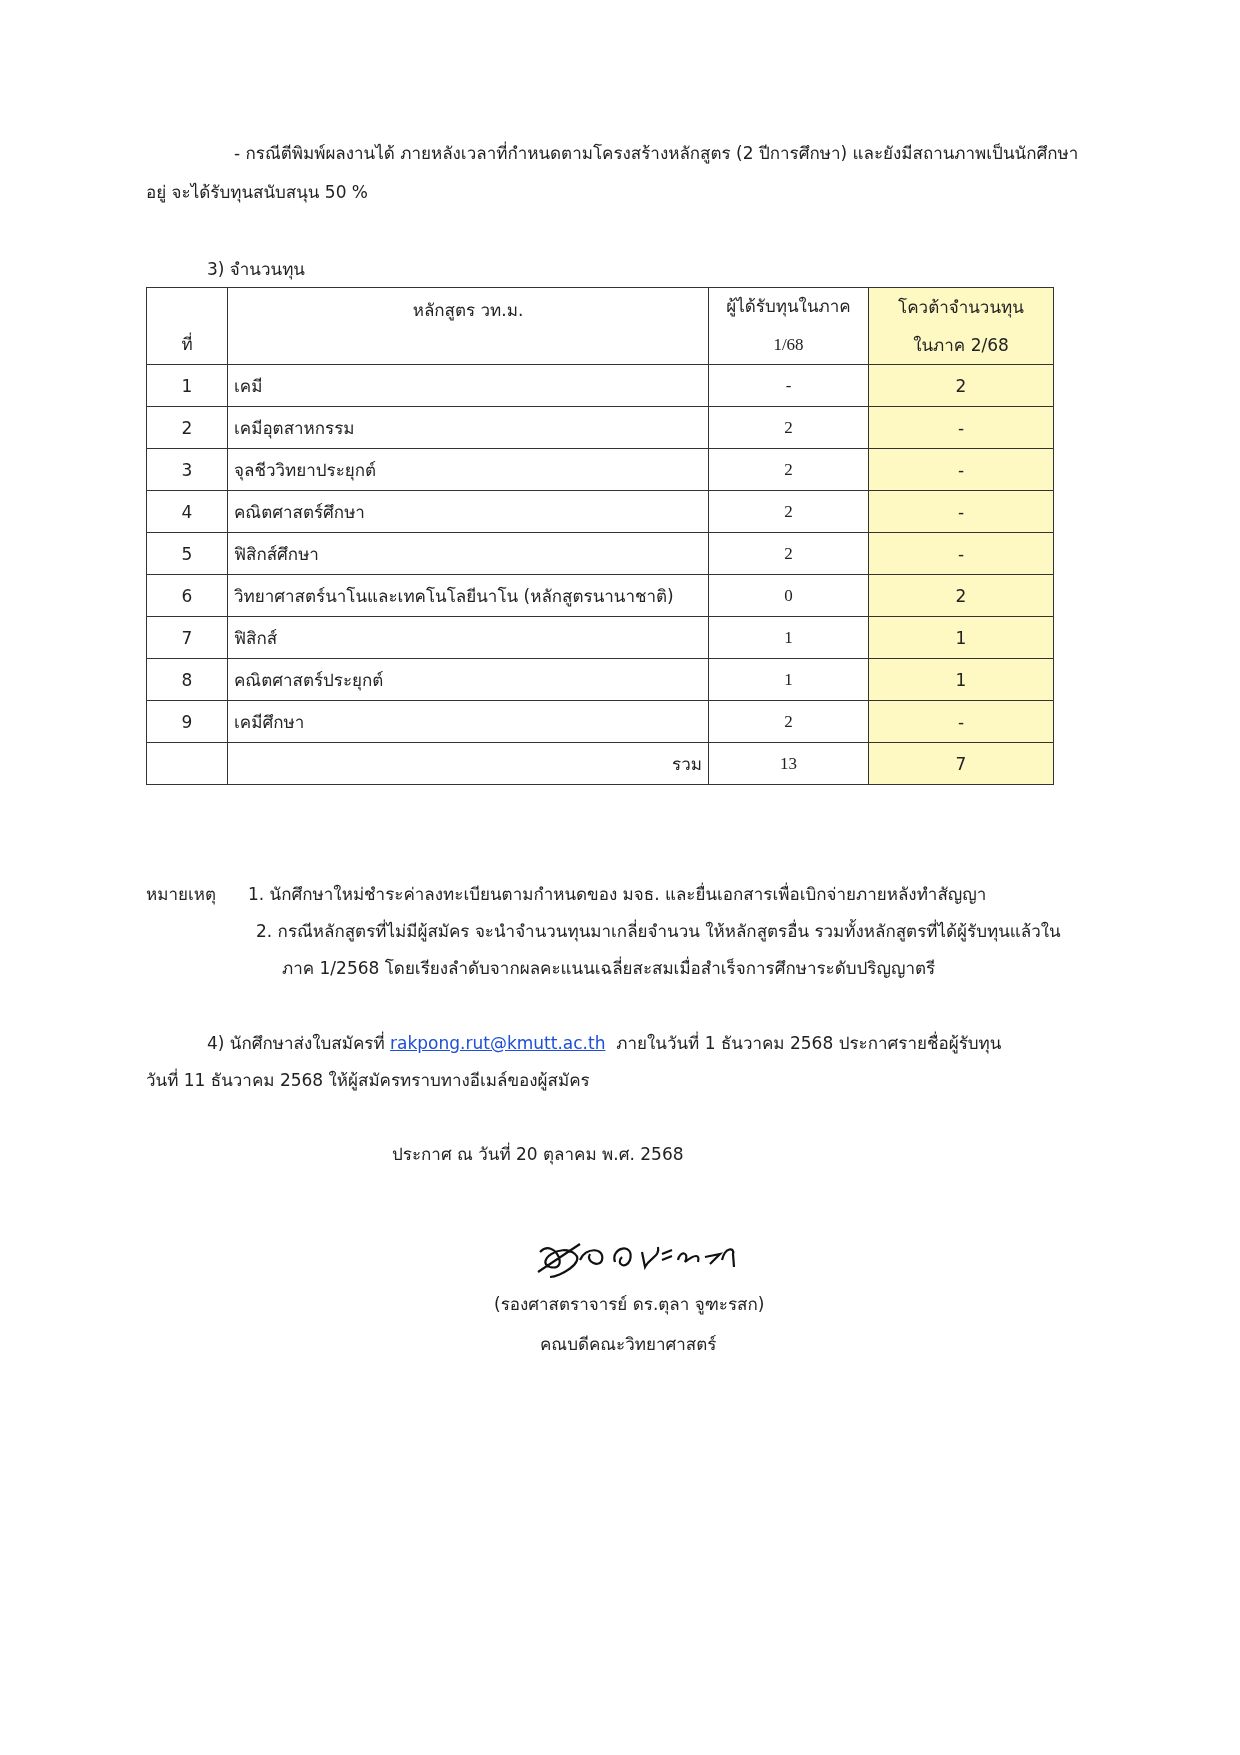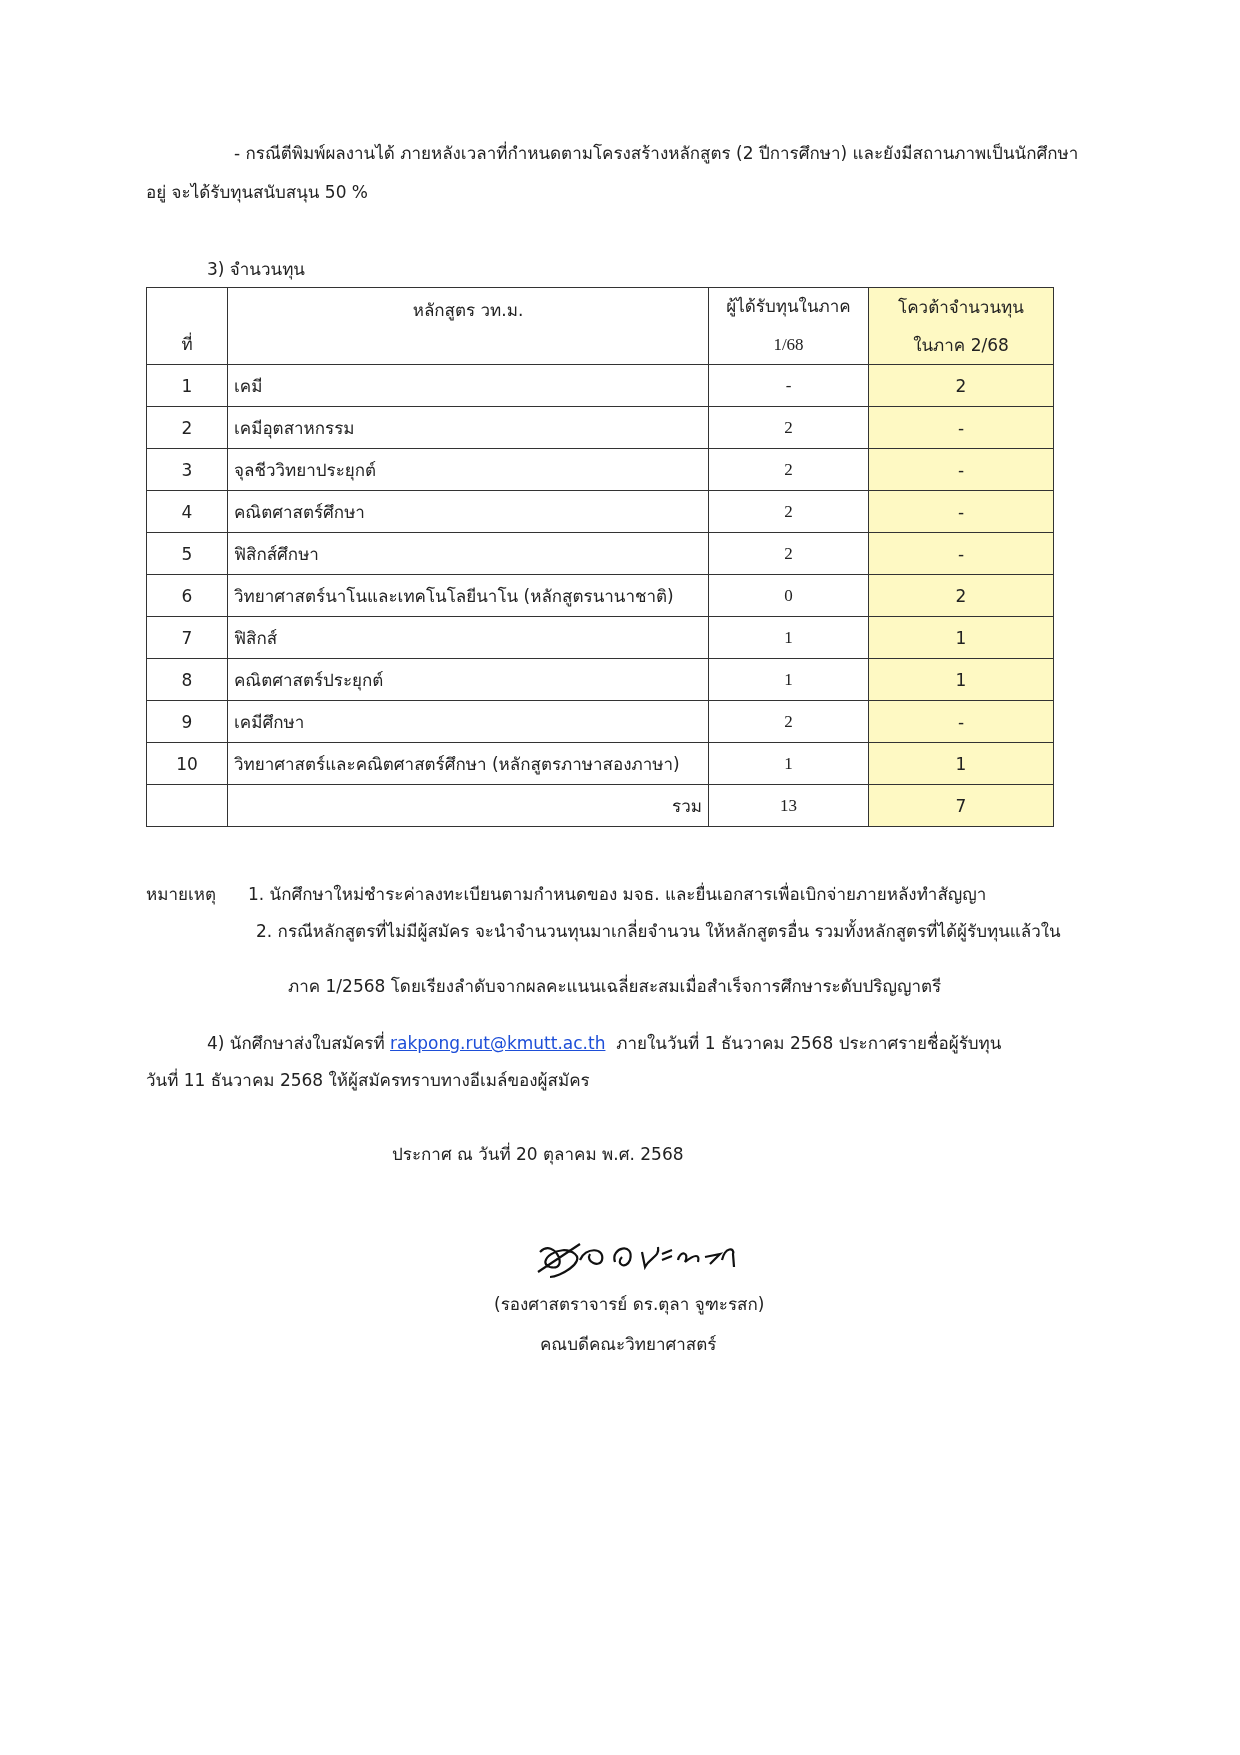--- a/index.html
+++ b/index.html
@@ -25,21 +25,21 @@
   table.grid td.c-a { width: 147px; text-align: center; font-family: Liberation Serif, serif; }
   table.grid td.c-b { width: 172px; text-align: center; background: #fef9c3; }
   table.grid tr.head td { height: 76px; }
   .head-no { display: block; padding-top: 34px; }
   .head-name { display: block; text-align: center; padding-bottom: 34px; }
   .head-two span { display: block; line-height: 38px; }
   table.grid td.total-label { text-align: right; }
   .note-label { left: 146px; top: 880px; font-weight: normal; }
   .note1 { left: 248px; top: 880px; }
   .note2 { left: 256px; top: 917px; }
-  .note3 { left: 288px; top: 954px; margin-top: 18px; }
+  .note3 { left: 282px; top: 954px; }
   .p4a { left: 207px; top: 1029px; }
   .p4b { left: 146px; top: 1066px; text-align: center; }
   .link { color: #1d4ed8; text-decoration: underline; }
   .announce { left: 392px; top: 1140px; }
   .signature { left: 530px; top: 1232px; width: 210px; height: 50px; }
   .signer { left: 494px; top: 1290px; }
   .position { left: 540px; top: 1330px; }
 </style>
 </head>
 <body>
@@ -116,26 +116,20 @@
         <td class="c-name">คณิตศาสตร์ประยุกต์</td>
         <td class="c-a">1</td>
         <td class="c-b">1</td>
       </tr>
       <tr>
         <td class="c-no">9</td>
         <td class="c-name">เคมีศึกษา</td>
         <td class="c-a">2</td>
         <td class="c-b">-</td>
       </tr>
-      <tr>
-        <td class="c-no">10</td>
-        <td class="c-name">วิทยาศาสตร์และคณิตศาสตร์ศึกษา (หลักสูตรภาษาสองภาษา)</td>
-        <td class="c-a">1</td>
-        <td class="c-b">1</td>
-      </tr>
     </tbody>
   <tbody>
       <tr>
     <td class="c-no"></td>
     <td class="c-name total-label">รวม</td>
     <td class="c-a">13</td>
     <td class="c-b">7</td>
   </tr>
 </tbody>
   </table>

